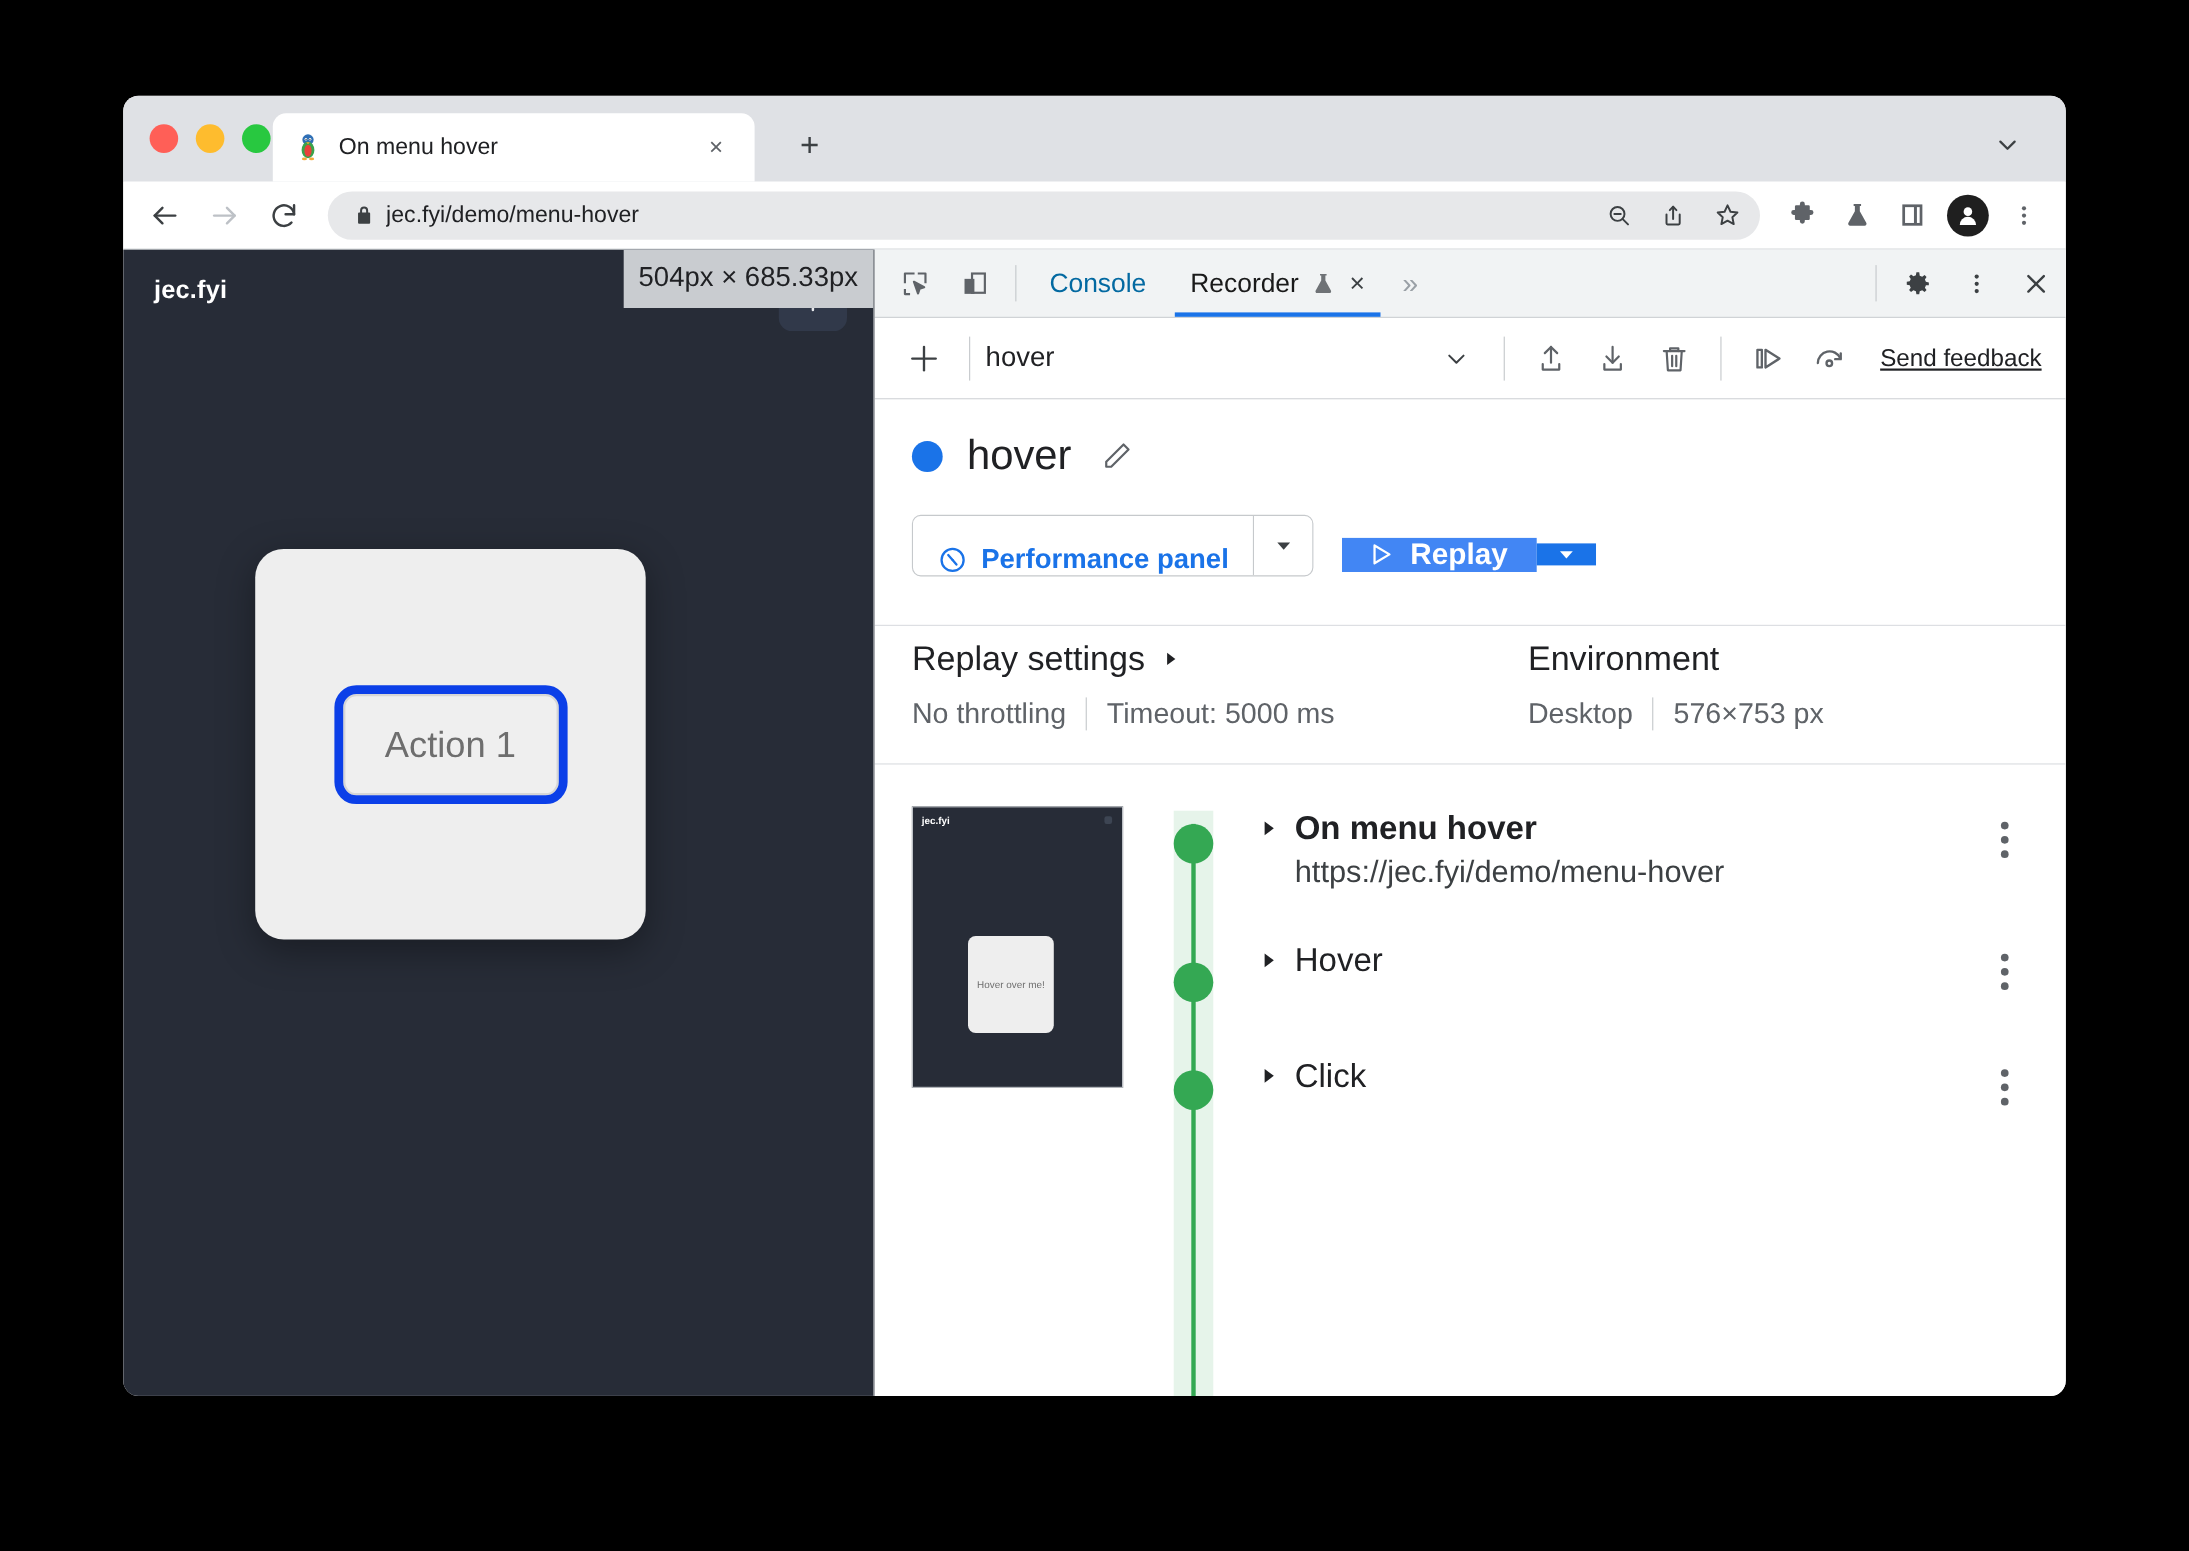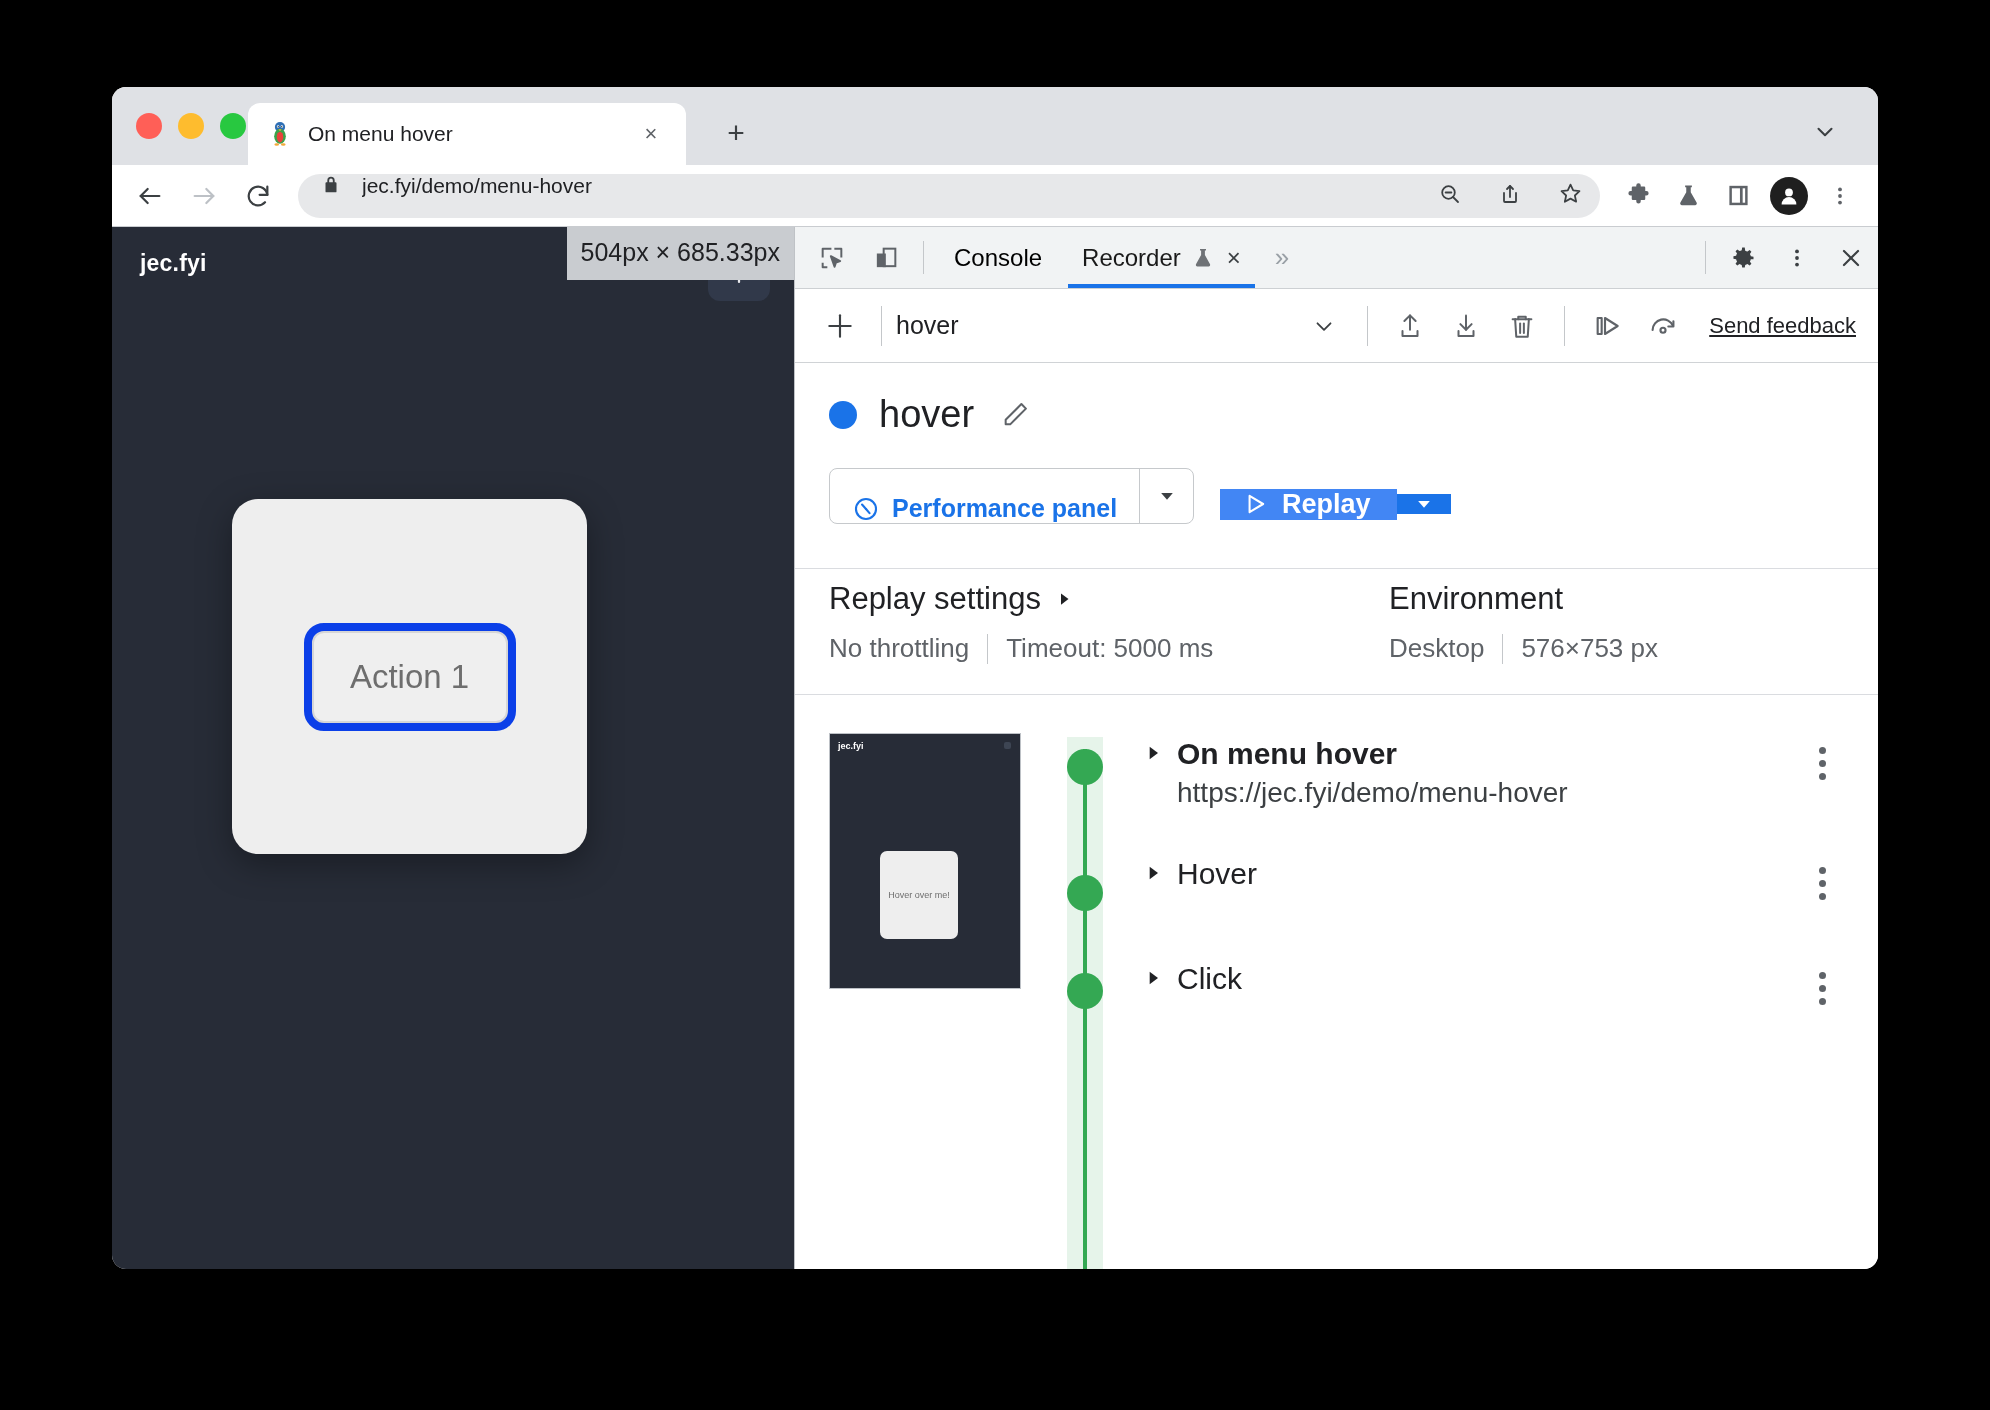--- a/index.html
+++ b/index.html
@@ -74,23 +74,23 @@
   }
   .navbtn {
     width:48px; height:48px; border-radius:50%;
     display:flex; align-items:center; justify-content:center;
     color:#3c4043; flex:0 0 48px;
   }
   .navbtn.disabled { color:#bdc1c6; }
   .omnibox {
     flex:1; height:44px; background:#e7e8ea;
     border-radius:22px;
-    display:flex; 
+    display:flex; align-items:center;
     padding:0 10px 0 22px; margin:0 10px;
-    gap:20px;
+    gap:9px;
   }
   .omnibox .url {
     flex:1; font-size:21px; color:#202124;
     white-space:nowrap; overflow:hidden;
   }
   .obtn {
     width:40px; height:40px; border-radius:50%;
     display:flex; align-items:center; justify-content:center;
     color:#3c4043; flex:0 0 40px;
   }
@@ -161,21 +161,21 @@
     border-bottom:1px solid #cdd0d3;
     display:flex; align-items:stretch; padding-left:10px;
   }
   .dt-icon-btn {
     width:54px; display:flex; align-items:center; justify-content:center;
     color:#5f6368;
   }
   .dt-sep { width:1px; background:#c4c7ca; margin:14px 10px; }
   .dt-tab {
     display:flex; align-items:center; gap:10px;
-    padding:0 20px; font-size:24px; color:#000000;
+    padding:0 20px; font-size:24px; color:#0369a1;
     position:relative;
   }
   .dt-tab.active { color:#1a1a1a; }
   .dt-tab.active::after {
     content:""; position:absolute; left:6px; right:6px; bottom:0;
     height:4px; background:#1a73e8;
   }
   .dt-tab .flask { width:26px; height:28px; display:flex; align-items:center; }
   .dt-tab .x { font-size:24px; color:#3c4043; line-height:1; }
   .dt-more { display:flex; align-items:center; padding:0 14px; color:#9aa0a6; font-size:26px; }

